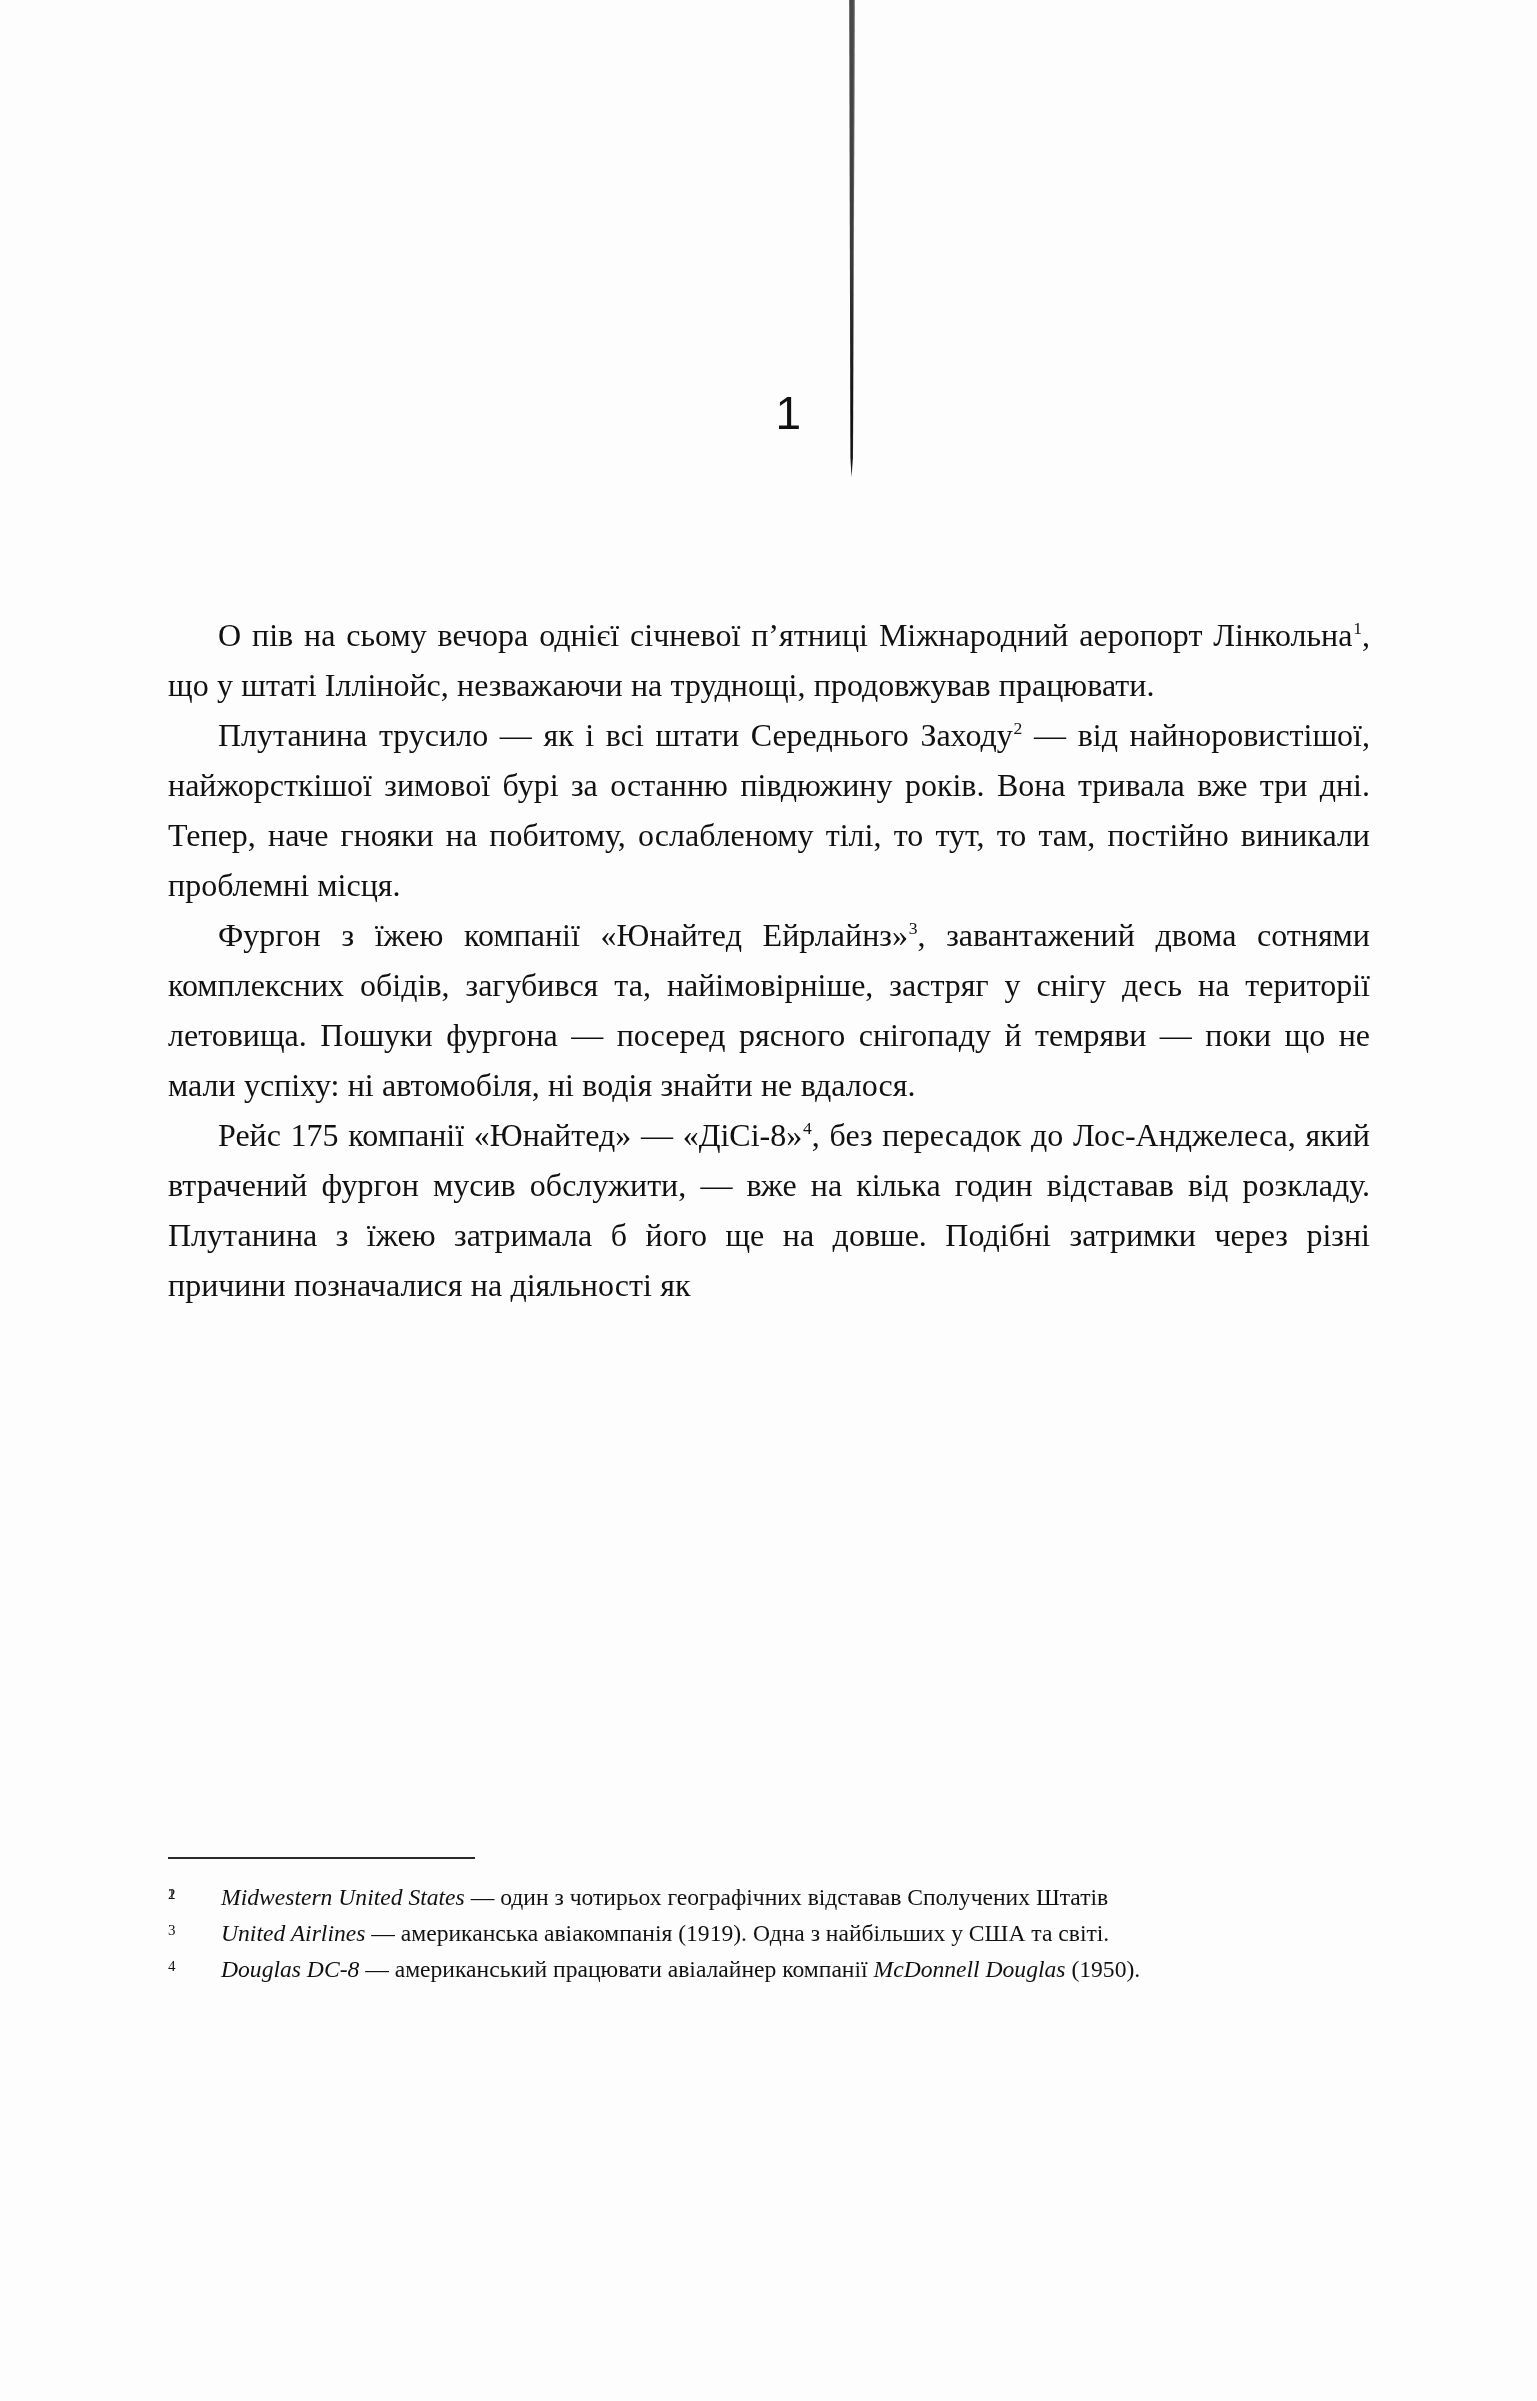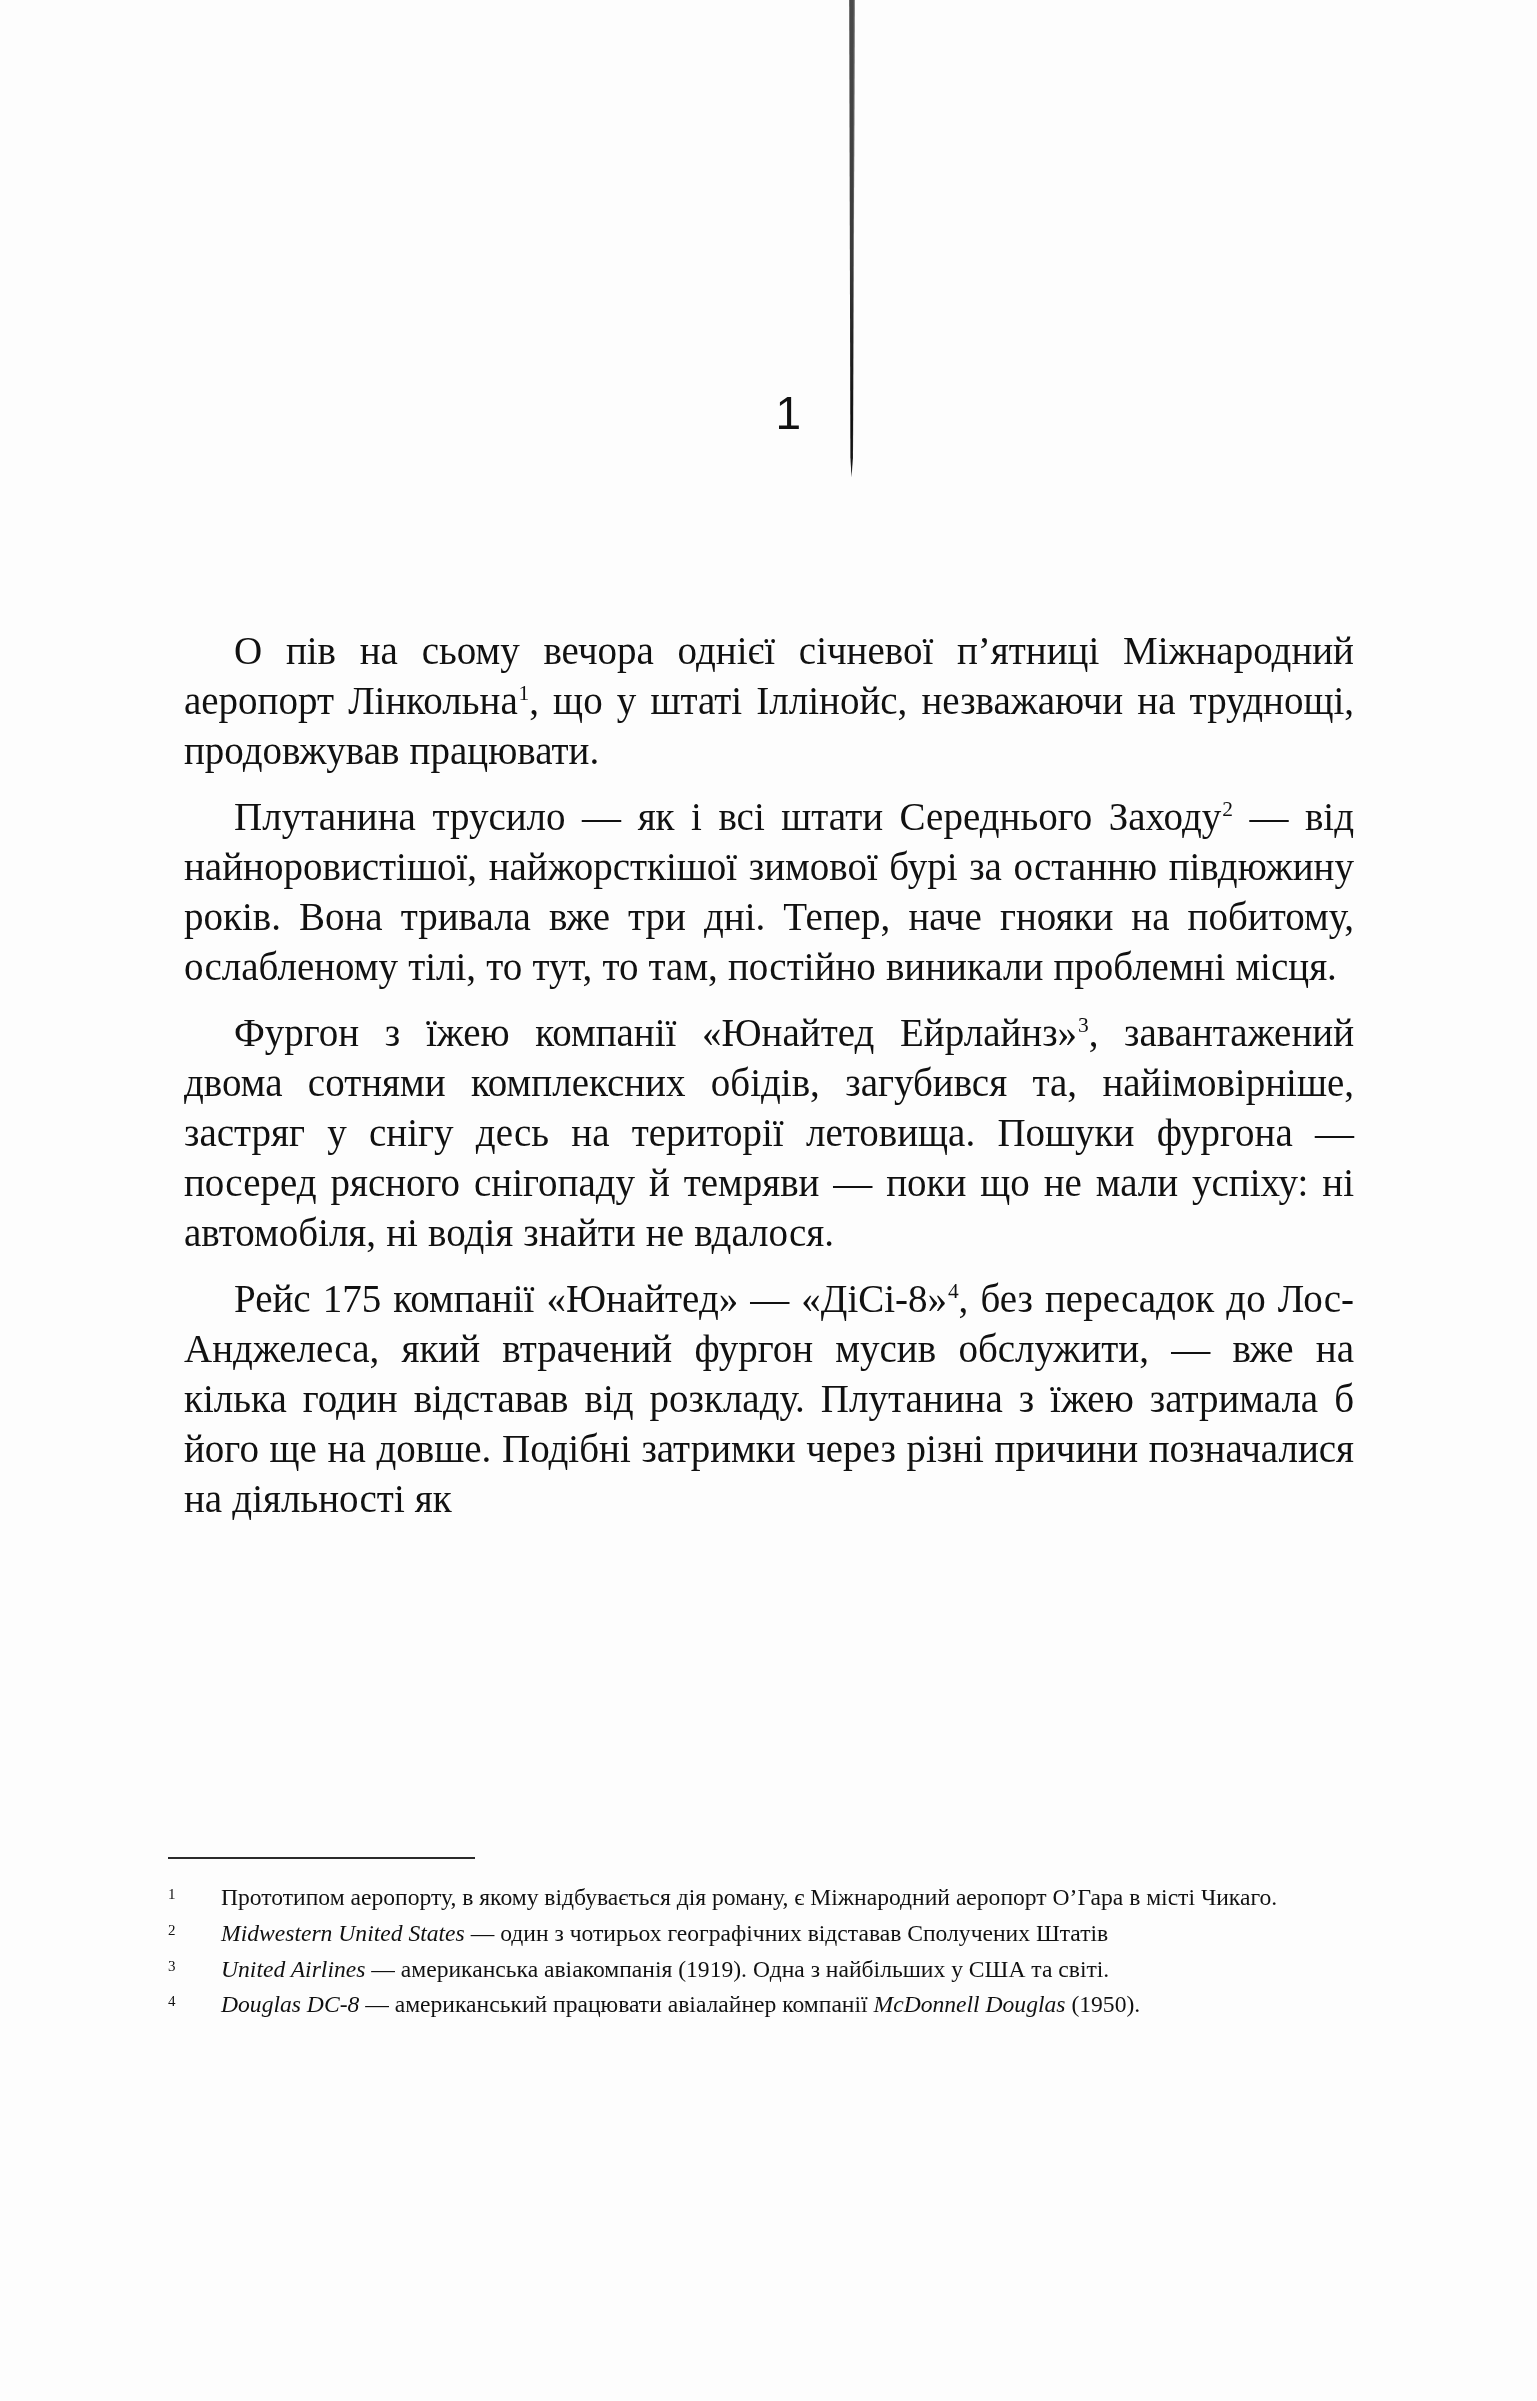--- a/index.html
+++ b/index.html
@@ -49,25 +49,25 @@
 
   
   .body-block {
     position: absolute;
     left: 168px;
     top: 610px;
     width: 1202px;
   }
 
   .body-par {
-    font-size: 39px;
+    font-size: 32px;
     line-height: 50px;
     text-align: justify;
     text-justify: inter-word;
-    margin: 16px;
+    margin: 0;
     hyphens: manual;
     word-spacing: 0.01em;
   }
   .body-par + .body-par {
     text-indent: 0;
   }
   .indent {
     display: inline-block;
     width: 50px;
   }
@@ -144,21 +144,21 @@
 
     <p class="body-par"><span class="indent"></span><span>Рейс 175 компанії «Юнайтед» — «ДіСі-8»</span><sup class="fn">4</sup><span>, без пересадок до Лос-Анджелеса, який втрачений фургон мусив обслужити, — вже на кілька годин відставав від розкладу. Плутанина з їжею затримала б його ще на довше. Подібні затримки через різні причини позначалися на діяльності як</span></p>
 
   </div>
 
   <div class="footnotes">
 
     <div class="fn-rule"></div>
 
     <div class="fn-item">
-      <span class="fn-marker">1</span><em></em><span>Прототипом аеропорту, в якому відбувається дія роману, є Міжнародний аеропорт О’Гара в місті Чикаго.</span>
+      <span class="fn-marker">1</span><em></em>
     </div>
 
     <div class="fn-item">
       <span class="fn-marker">2</span><em>Midwestern United States</em><span> — один з чотирьох географічних відставав Сполучених Штатів</span>
     </div>
 
     <div class="fn-item">
       <span class="fn-marker">3</span><em>United Airlines</em><span> — американська авіакомпанія (1919). Одна з найбільших у США та світі.</span>
     </div>
 

